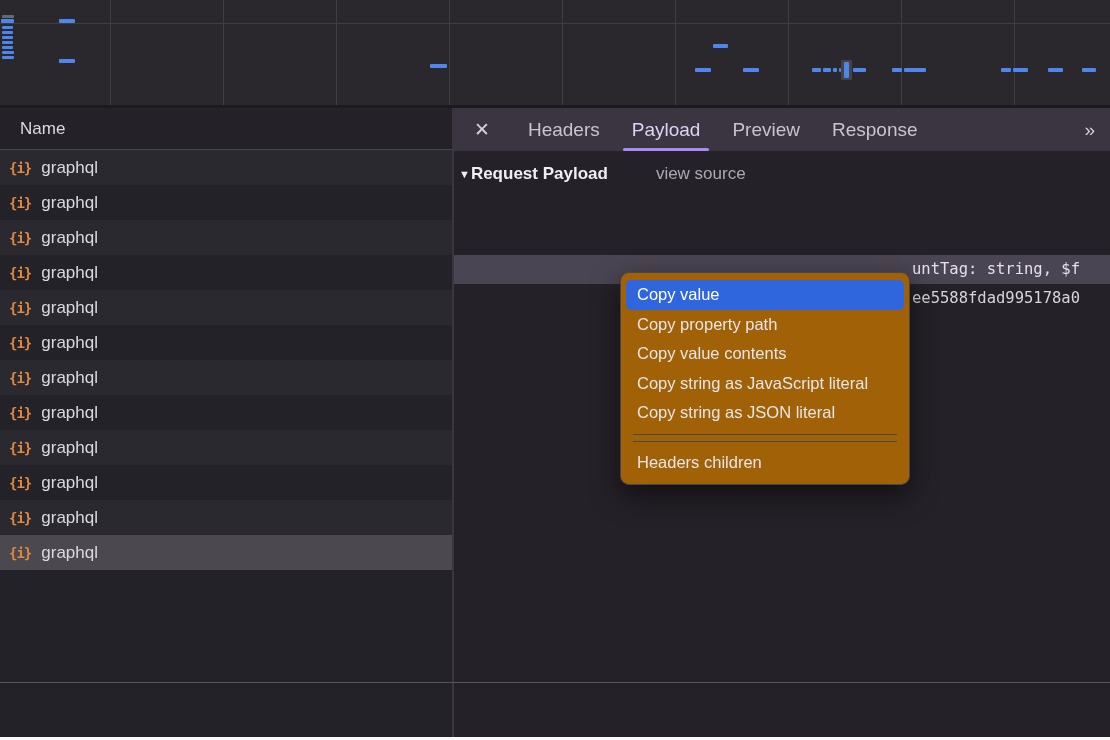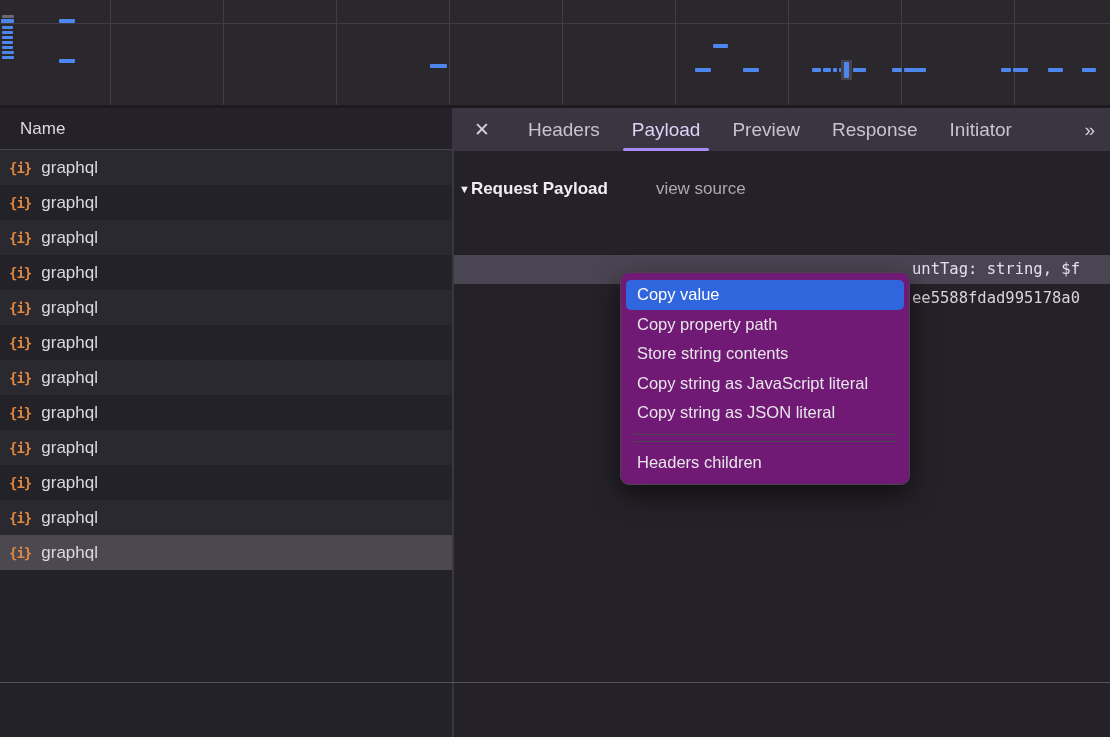--- a/index.html
+++ b/index.html
@@ -53,42 +53,42 @@
     background:#a88cf4;border-radius:2px;
   }
   .tab-overflow{margin-left:auto;font-size:19px;color:#d4ced9;letter-spacing:-3px;}
 
   
   .payload{
     position:relative;height:586px;
     font-family:"DejaVu Sans Mono",monospace;font-size:15.5px;color:#dfdde2;
   }
   .payload-title{
-    position:absolute;top:28px;left:5px;
+    position:absolute;top:13px;left:5px;
     font-family:"Liberation Sans",sans-serif;font-size:17px;font-weight:bold;color:#f0eef2;
   }
   .tri{display:inline-block;font-size:10px;color:#d8d6db;vertical-align:1px;}
   .payload-title .tri{font-size:11px;margin-right:1px;color:#f0eef2;}
   .view-source{margin-left:48px;font-weight:normal;font-size:17px;color:#aba8b2;}
   .prow{
     position:absolute;left:0;width:656px;height:29px;line-height:29px;
     white-space:pre;overflow:hidden;
   }
   .prow-preview{top:45px;padding-left:24px;}
   .prow-opname{top:75px;padding-left:48px;}
   .prow-query{top:104px;padding-left:48px;background:#4a4552;}
   .prow-vars{top:133px;padding-left:38px;}
   .pstr-sel{color:#e6ddf0;}
   .pplain{color:#d6d4d9;}
   .frag{position:absolute;left:458px;top:0;}
 
   
   .ctx{
     position:absolute;left:620px;top:272px;width:290px;box-sizing:border-box;
-    background:#701a75;border:1px solid #48454c;border-radius:9px;
+    background:#a16207;border:1px solid #48454c;border-radius:9px;
     padding:7px 0;box-shadow:0 10px 28px rgba(0,0,0,0.55);
     font-size:16.5px;color:#e7e5e9;z-index:20;
   }
   .ctx-item{height:29.5px;line-height:29.5px;padding:0 16px;white-space:nowrap;overflow:hidden;}
   .ctx-item.active{background:#2f66dd;color:#ffffff;margin:0 5px;padding:0 11px;border-radius:5px;}
   .ctx-sep{height:1px;background:#4a484e;margin:6px 12px;}
 
   
   .hline{position:absolute;left:0;top:682px;width:1110px;height:1px;background:#56535b;z-index:5;}
   .bottom-strip{position:absolute;left:0;top:737px;width:1110px;height:3px;background:#fbfafb;z-index:6;}
@@ -186,21 +186,20 @@
 
   <div class="pane-divider"></div>
 
   <div class="right-pane">
     <div class="tabbar">
       <span class="close-btn">✕</span>
       <span class="tab">Headers</span>
       <span class="tab active">Payload</span>
       <span class="tab">Preview</span>
       <span class="tab">Response</span>
-      <span class="tab">Initiator</span>
       <span class="tab-overflow">»</span>
     </div>
 
     <div class="payload">
       <div class="payload-title">
         <span class="tri">▼</span><span>Request Payload</span><span class="view-source">view source</span>
       </div>
 
       <div class="prow prow-preview">
         
@@ -218,21 +217,21 @@
       <div class="prow prow-vars">
         
         <span class="frag pplain">ee5588fdad995178a0</span>
       </div>
     </div>
   </div>
 
   <div class="ctx">
     <div class="ctx-item active">Copy value</div>
     <div class="ctx-item">Copy property path</div>
-    <div class="ctx-item">Store string contents</div>
+    <div class="ctx-item">Copy value contents</div>
     <div class="ctx-item">Copy string as JavaScript literal</div>
     <div class="ctx-item">Copy string as JSON literal</div>
     <div class="ctx-sep"></div>
     <div class="ctx-sep"></div>
     <div class="ctx-item">Headers children</div>
   </div>
 
   <div class="hline"></div>
   <div class="bottom-strip"></div>
 </div>

